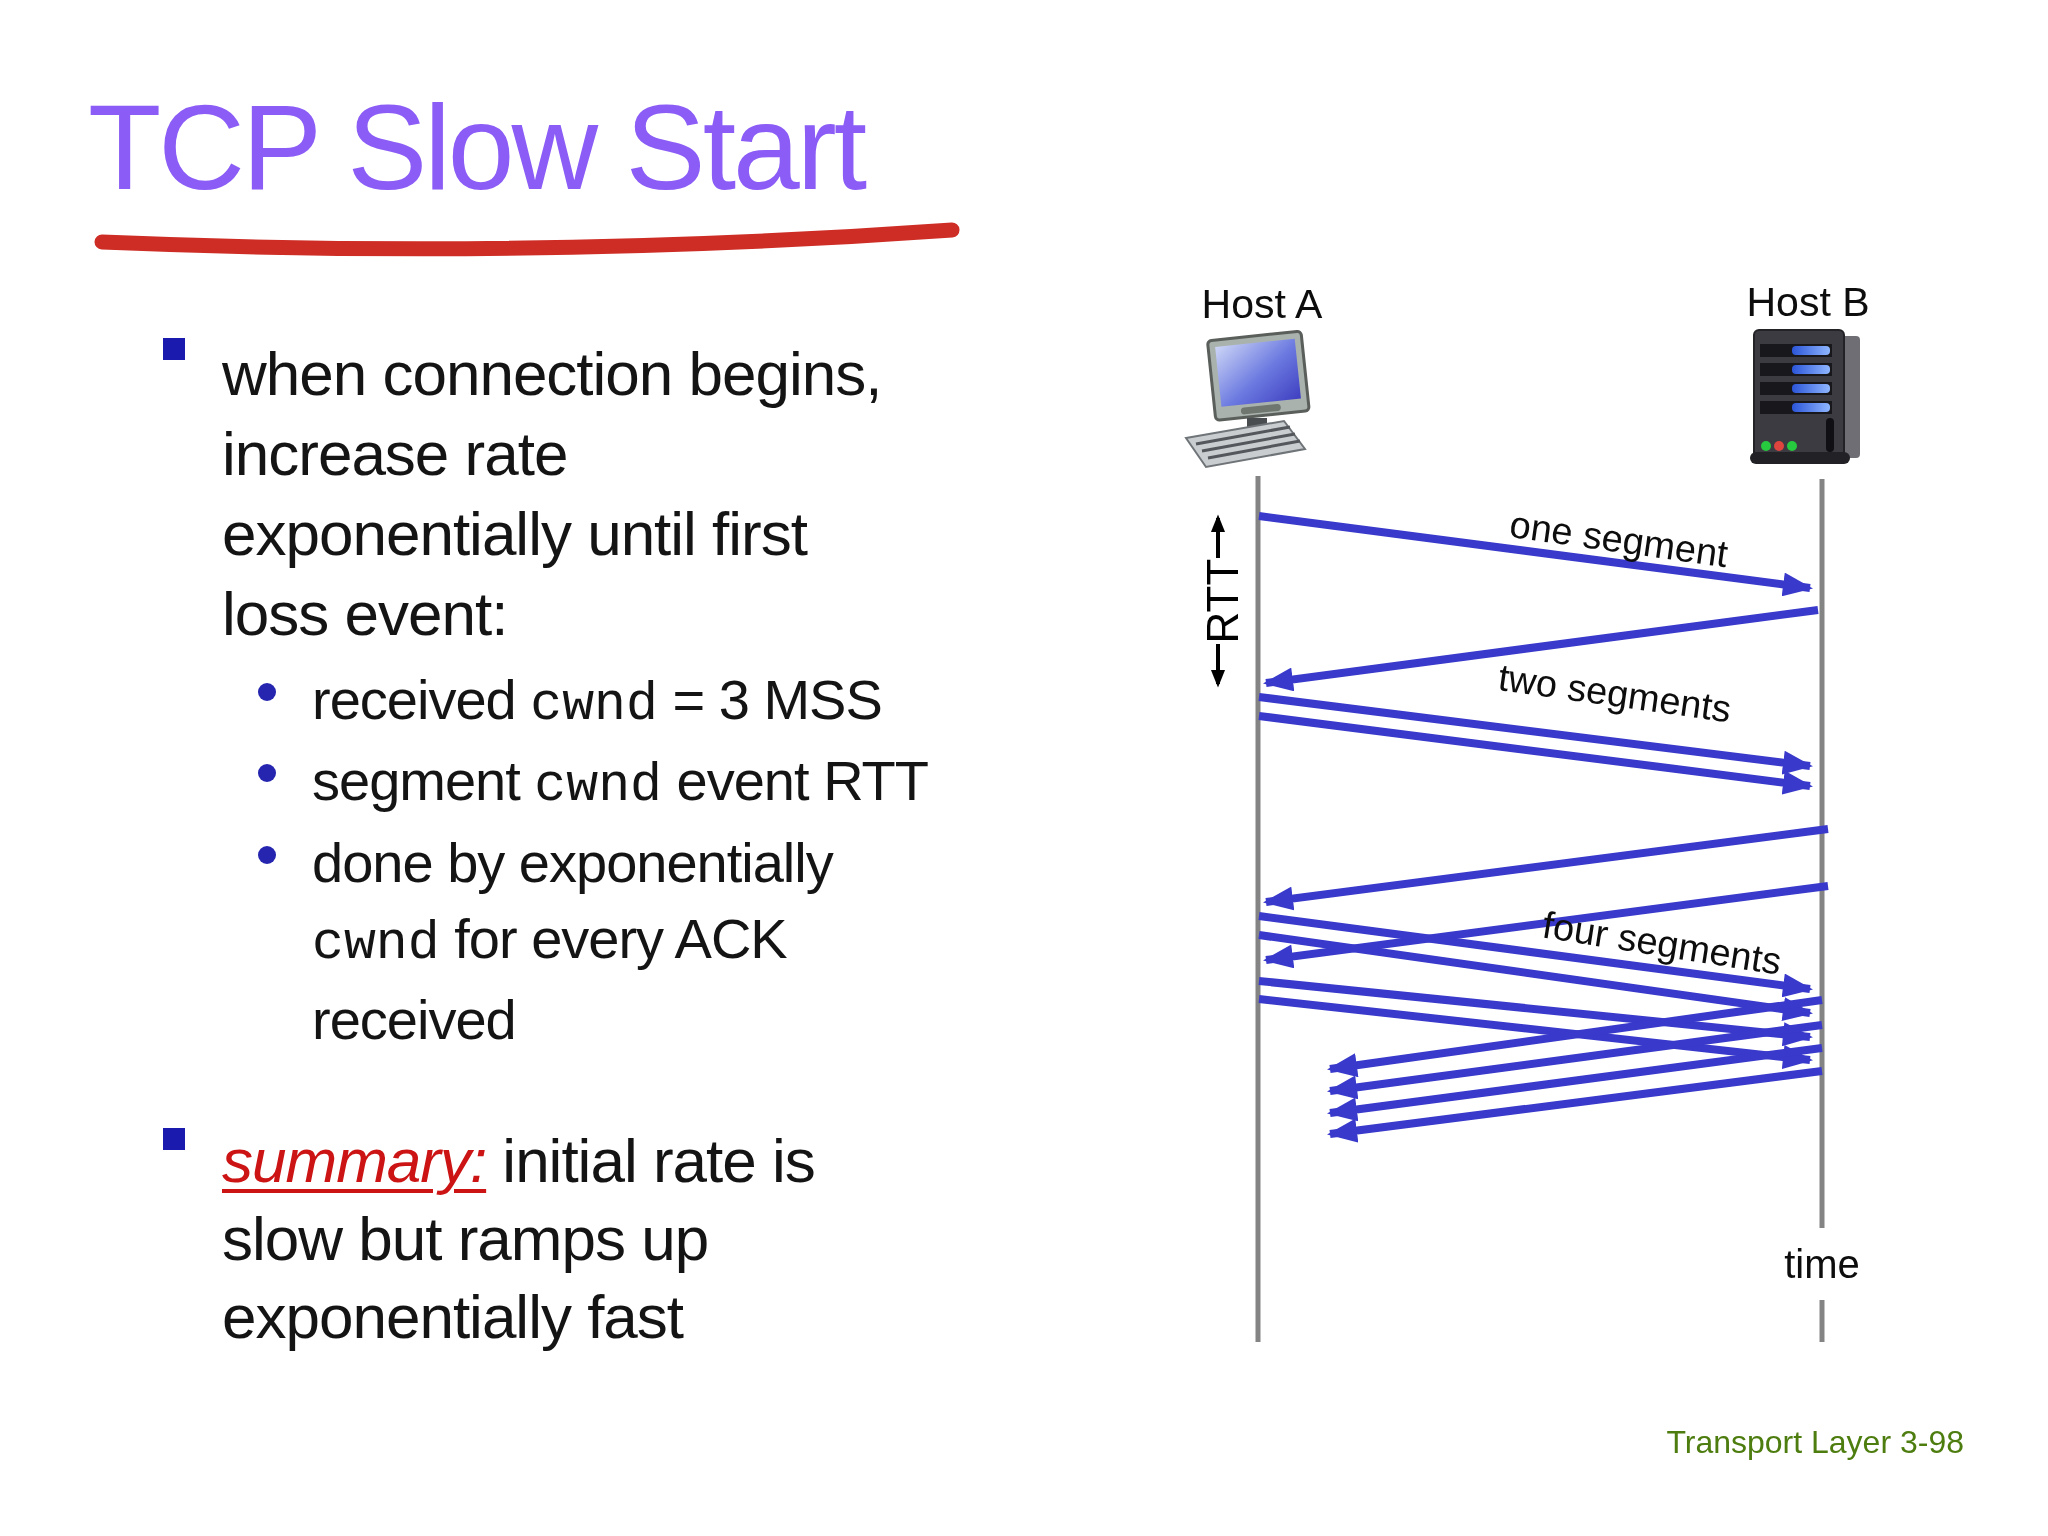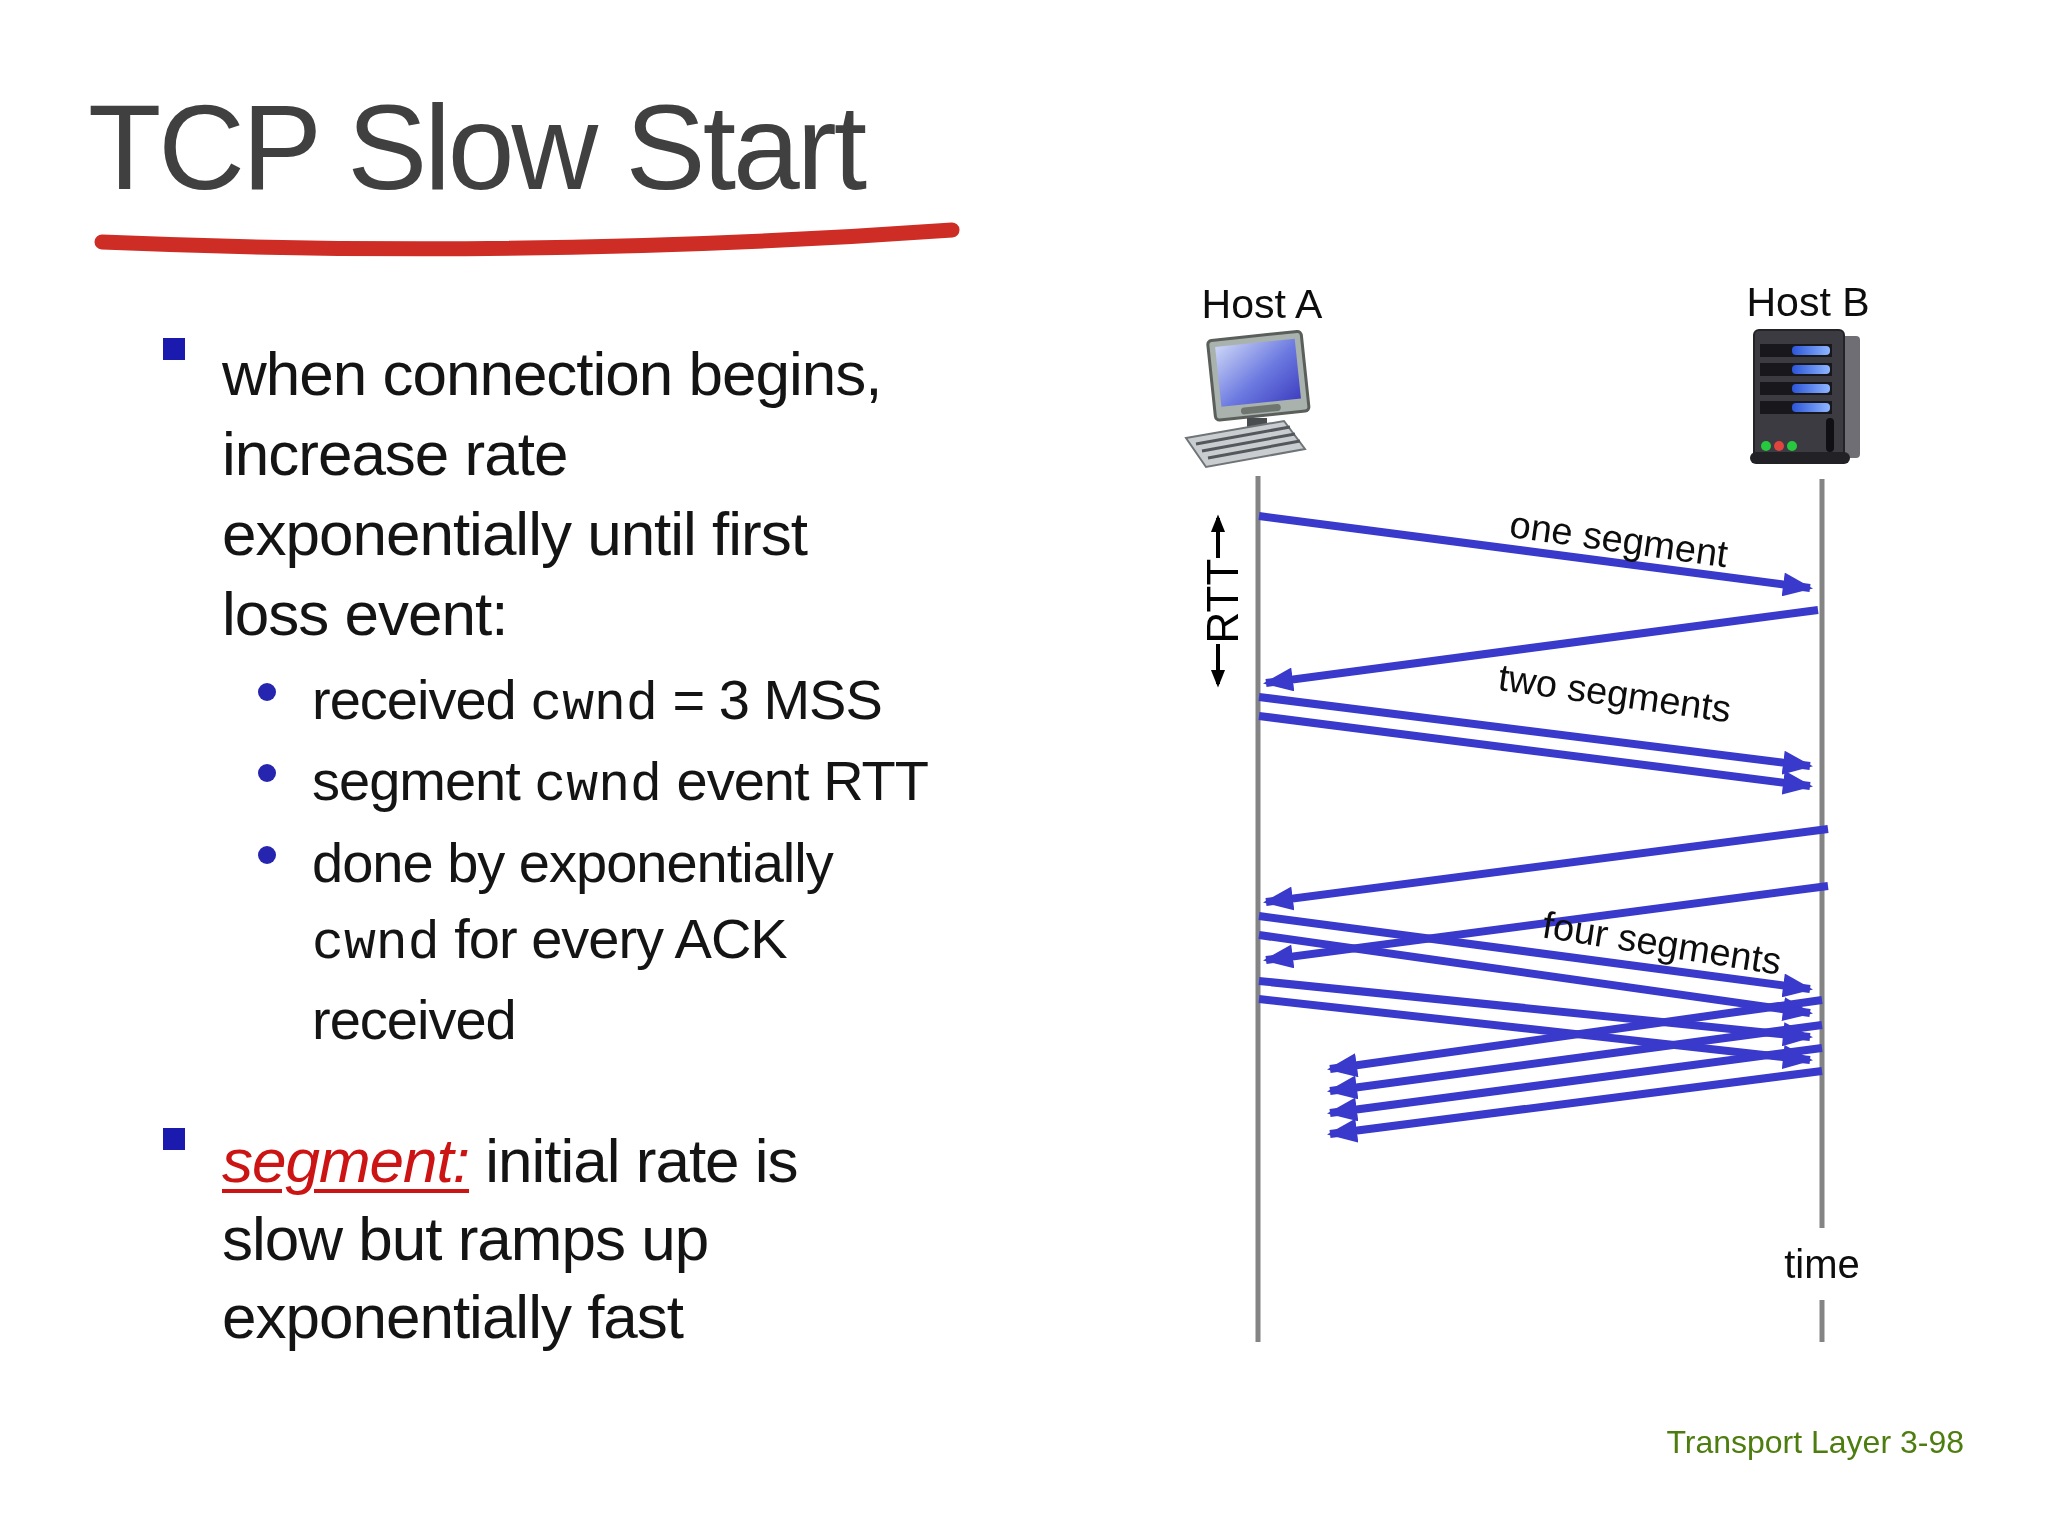--- a/index.html
+++ b/index.html
@@ -3,21 +3,21 @@
 <meta charset="utf-8">
 <style>
   html,body{margin:0;padding:0;}
   body{
     width:2048px;height:1536px;position:relative;background:#ffffff;
     font-family:"Liberation Sans",sans-serif;overflow:hidden;
   }
   
   .title{
     position:absolute;left:88px;top:78px;
-    font-size:120px;letter-spacing:-3px;color:#404040;
+    font-size:120px;letter-spacing:-3px;color:#8b5cf6;
     white-space:nowrap;
   }
   .title-underline{position:absolute;left:90px;top:214px;}
   
   .sq{
     position:absolute;width:22px;height:22px;background:#1a1aae;
   }
   .dot{
     position:absolute;width:18px;height:18px;border-radius:50%;background:#2525b0;
   }
@@ -71,21 +71,21 @@
 
 <div class="dot" style="left:258px;top:764px;"></div>
 <div class="sub-text" style="top:743px;"><span>segment </span><span class="mono">cwnd</span><span> event RTT</span></div>
 
 <div class="dot" style="left:258px;top:846px;"></div>
 <div class="sub-text" style="top:825px;"><span>done by exponentially
 </span><span class="mono">cwnd</span><span> for every ACK
 received</span></div>
 
 <div class="sq" style="left:163px;top:1128px;"></div>
-<div class="summary-text"><span class="red-u">segment:</span><span> initial rate is
+<div class="summary-text"><span class="red-u">summary:</span><span> initial rate is
 slow but ramps up
 exponentially fast</span></div>
 
 <svg class="diagram" width="968" height="1185" viewBox="1080 215 968 1185">
   <defs>
     <marker id="ah" viewBox="0 0 10 8" refX="9" refY="4" markerWidth="3.8" markerHeight="3" markerUnits="strokeWidth" orient="auto">
       <path d="M0,0 L10,4 L0,8 Z" fill="#3939cb"></path>
     </marker>
     <marker id="bh" viewBox="0 0 10 8" refX="8" refY="4" markerWidth="4.5" markerHeight="4" markerUnits="strokeWidth" orient="auto">
       <path d="M0,0 L10,4 L0,8 Z" fill="#000000"></path>

